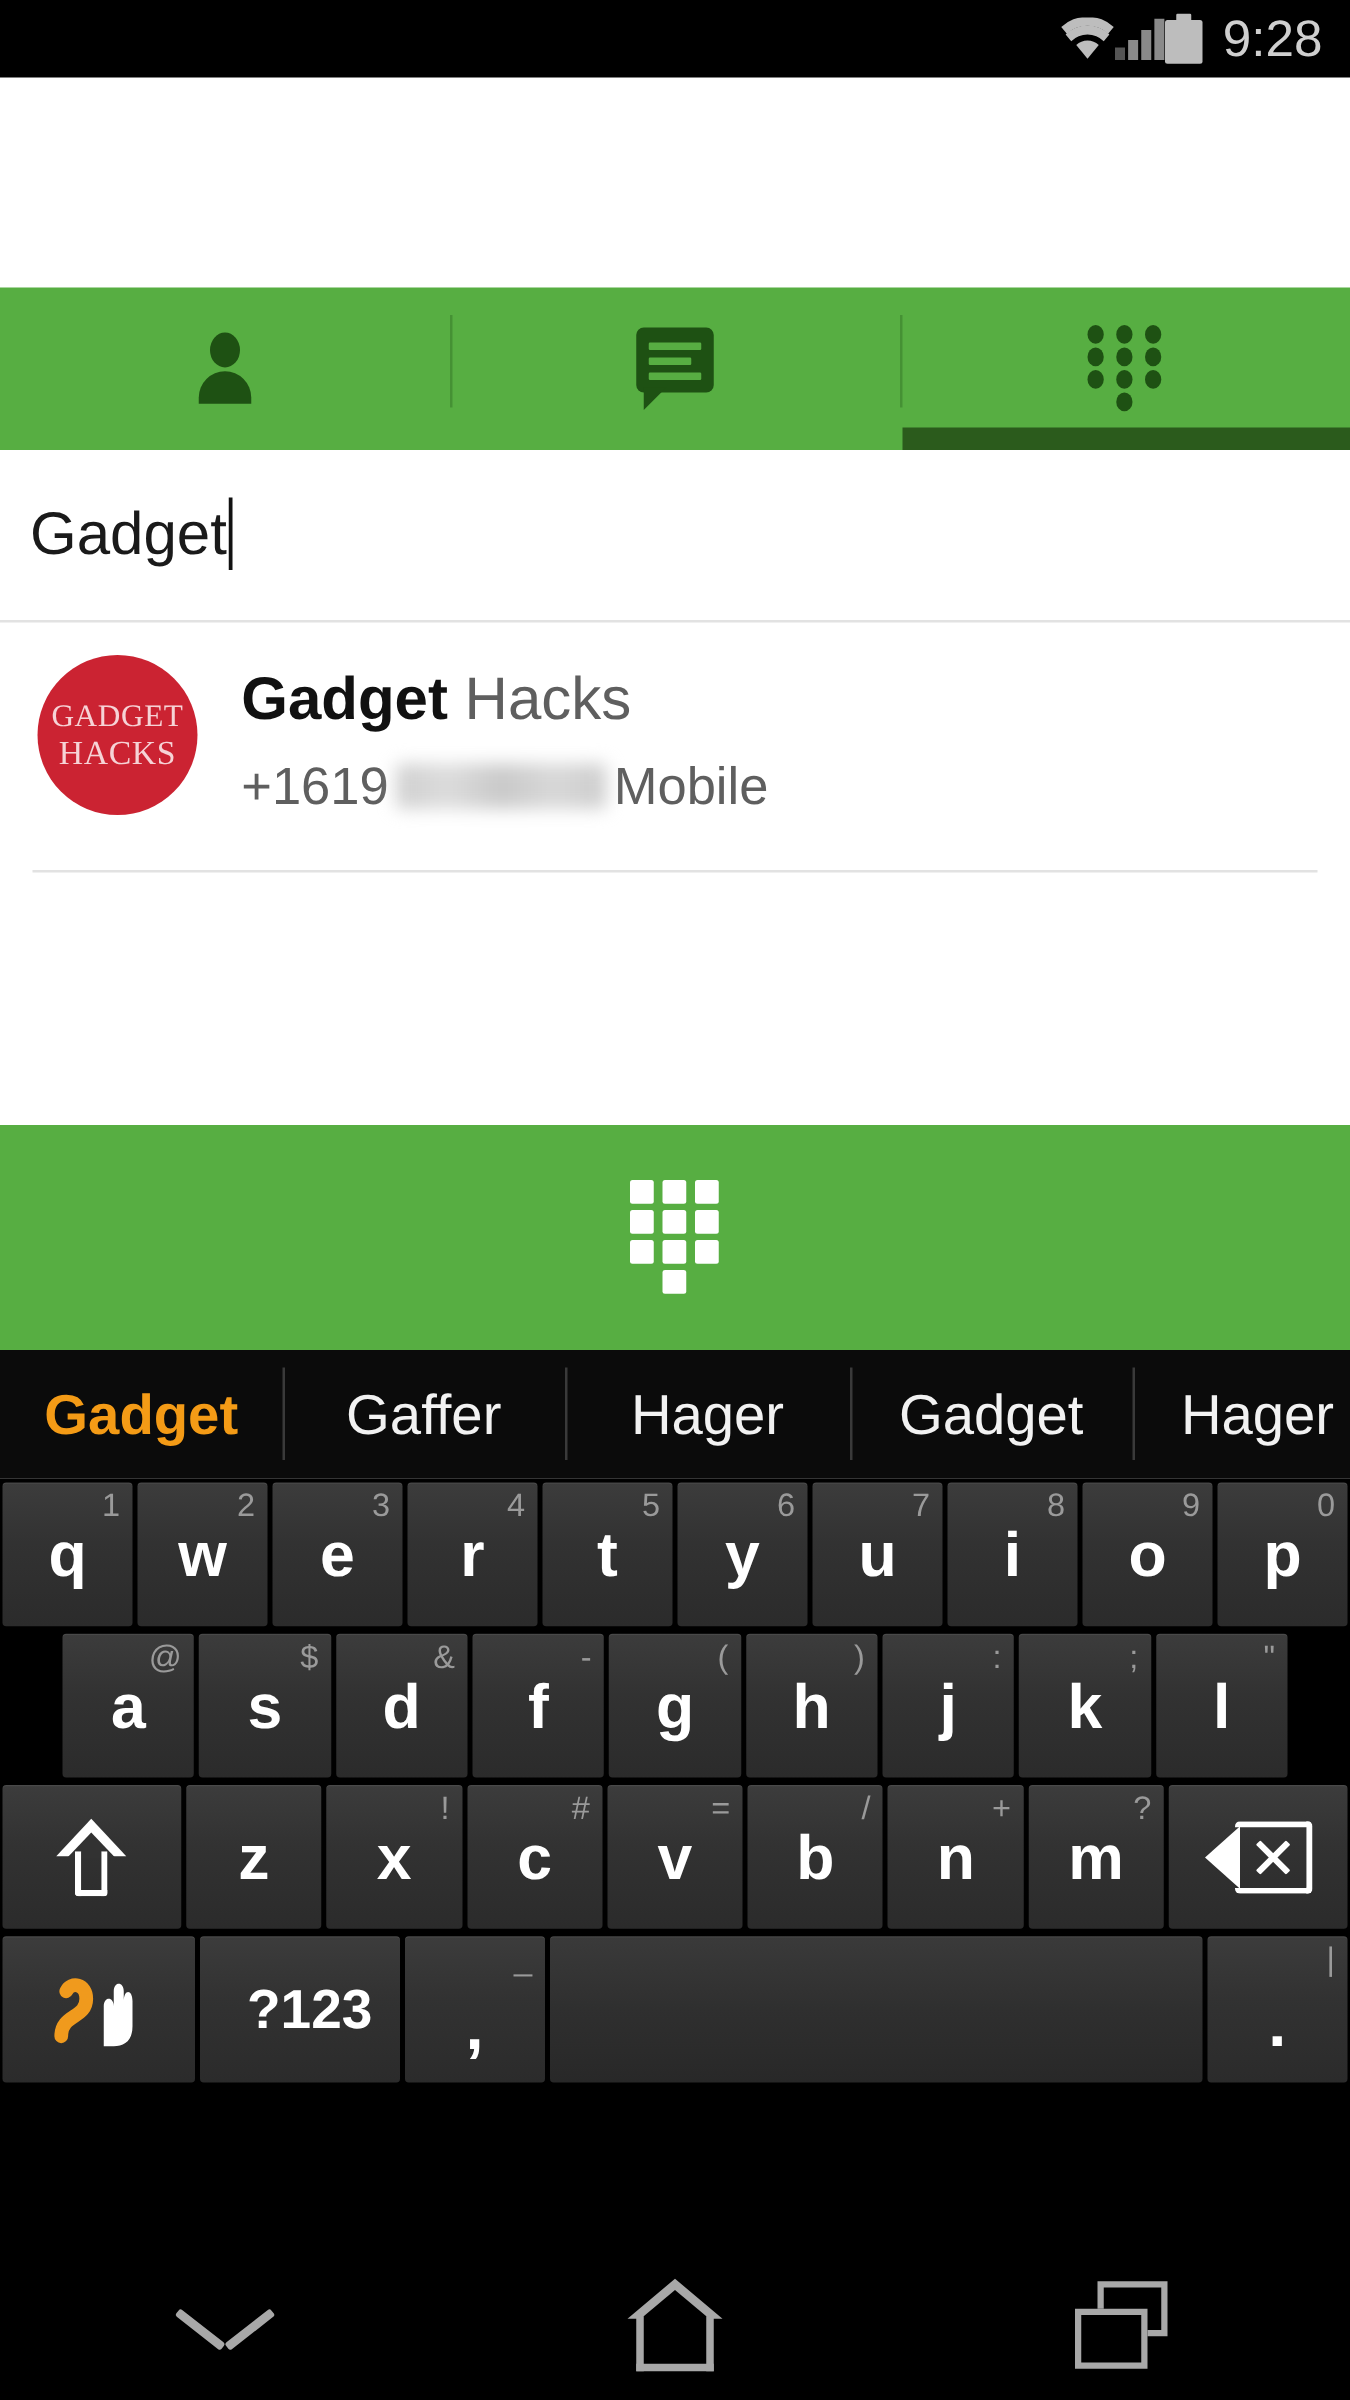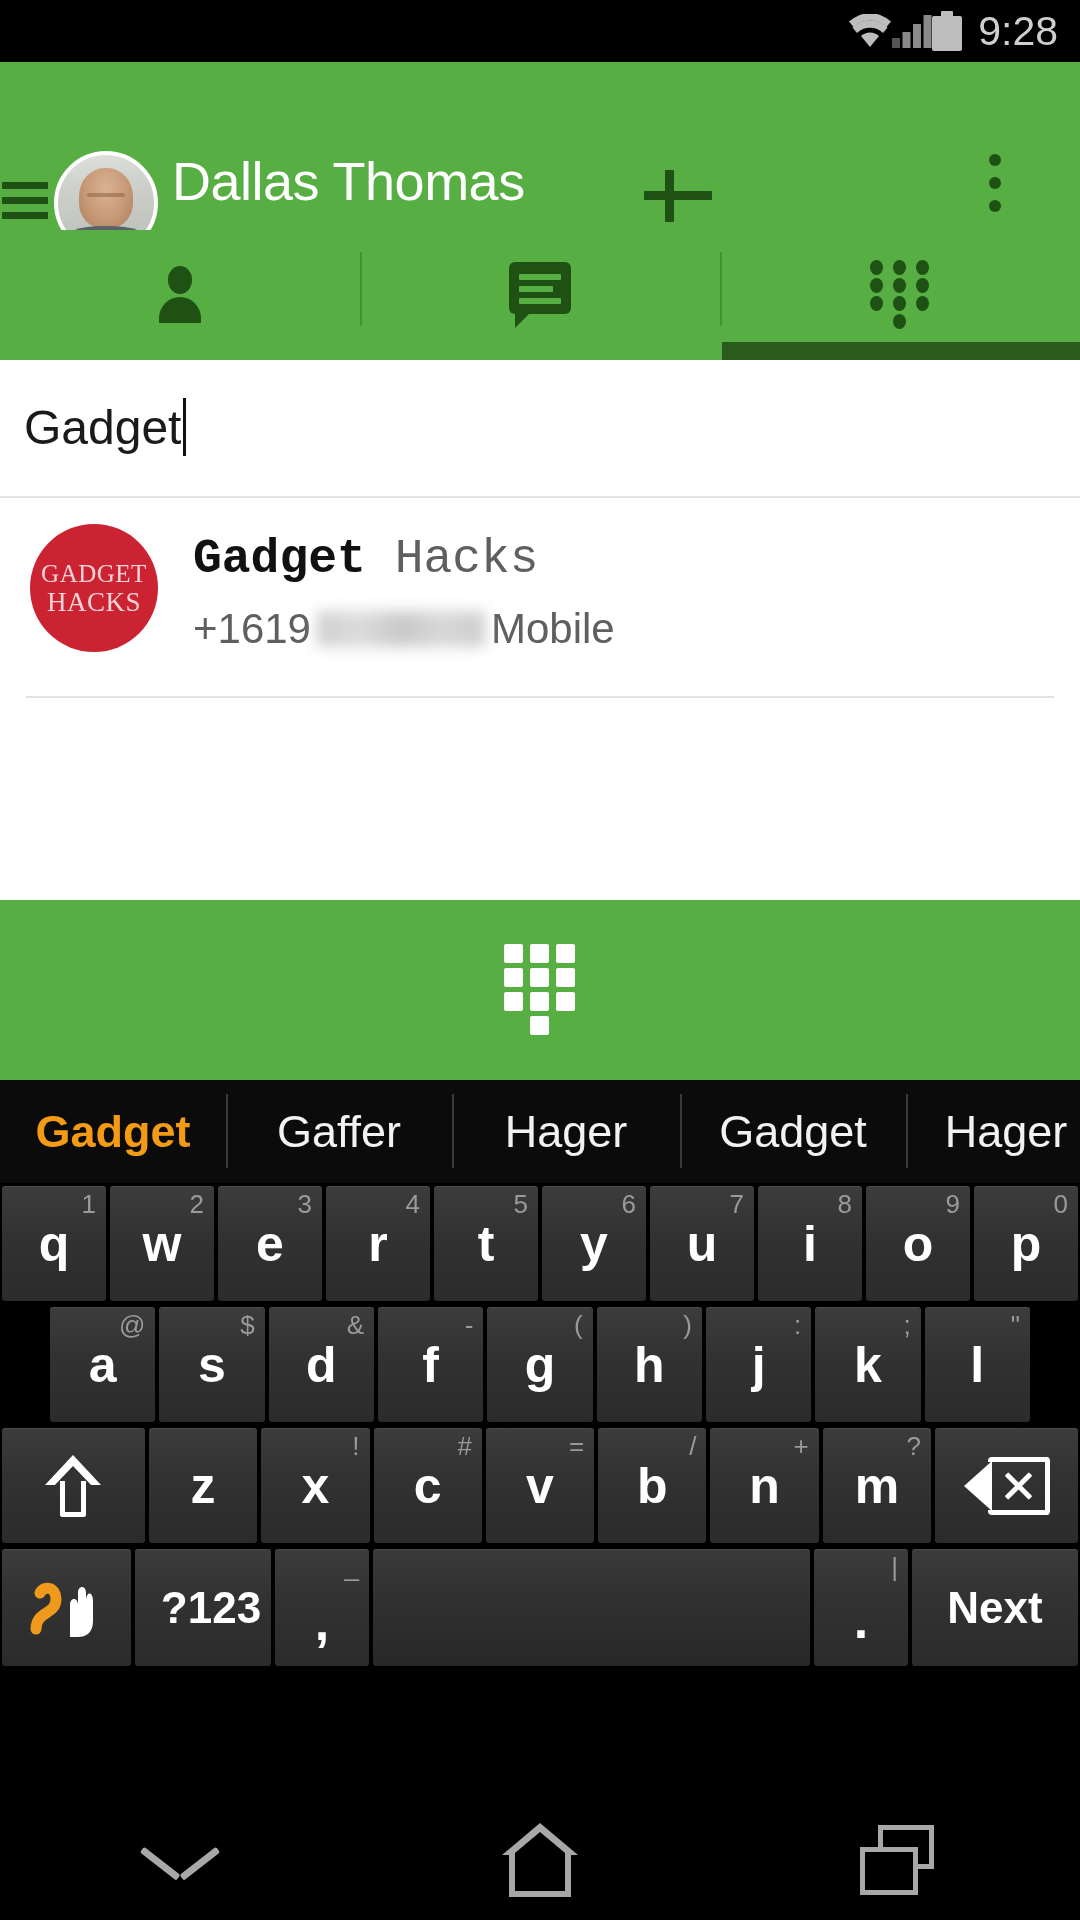--- a/index.html
+++ b/index.html
@@ -99,21 +99,21 @@
   .result{
     position:absolute;top:500px;left:0;width:1080px;height:198px;background:#fff;cursor:pointer;
   }
   .gh-avatar{
     position:absolute;left:30px;top:24px;width:128px;height:128px;border-radius:50%;
     background:#cb2332;display:flex;flex-direction:column;align-items:center;justify-content:center;
     font-family:"Liberation Serif", serif;color:#f6d3d6;line-height:1.0;
   }
   .gh-avatar span{font-size:25px;letter-spacing:.5px;}
   .gh-avatar span:last-child{font-size:27px;margin-top:3px;}
-  .res-name{position:absolute;left:193px;top:32px;font-size:48px;white-space:nowrap;font-family:Liberation Mono, monospace;}
+  .res-name{position:absolute;left:193px;top:32px;font-size:48px;white-space:nowrap;}
   .res-name b{font-weight:700;color:#111;}
   .res-name em{font-style:normal;font-weight:400;color:#5f5f5f;}
   .res-sub{position:absolute;left:193px;top:105px;font-size:42px;color:#5f5f5f;display:flex;align-items:center;}
   .blurred{
     display:inline-block;width:168px;height:36px;margin:0 6px;
     background:linear-gradient(90deg,#cfcfcf,#dcdcdc,#c9c9c9,#d8d8d8,#cdcdcd);
     filter:blur(7px);border-radius:4px;
   }
   .res-divider{position:absolute;left:26px;top:196px;width:1028px;height:2px;background:#e2e2e2;}
 
@@ -242,39 +242,20 @@
         </svg>
       </div>
       <div class="bat-ic">
         <div class="bat-tip"></div>
         <div class="bat-body"></div>
       </div>
       <div class="sb-clock">9:28</div>
     </div>
   </div>
 
-  <div class="appbar">
-    <div class="hamburger">
-        <i></i>
-        <i></i>
-        <i></i>
-      </div>
-    <div class="avatar">
-      <div class="face"></div>
-        <div class="brow"></div>
-        <div class="shirt"></div>
-    </div>
-    <div class="appbar-title">Dallas Thomas</div>
-    <div class="plus-btn"></div>
-    <div class="overflow-btn">
-        <i></i>
-        <i></i>
-        <i></i>
-      </div>
-  </div>
 
   <div class="tabs">
     <div class="tab">
       <div class="ic-person">
         <div class="head"></div>
           <div class="body"></div>
       </div>
     </div>
     <div class="tab">
       <div class="ic-chat">
@@ -495,21 +476,20 @@
       <div class="key k-123">?123</div>
       <div class="key k-comma">
         <span class="alt">_</span>
         <span class="comma-glyph">,</span>
       </div>
       <div class="key k-space"></div>
       <div class="key k-period">
         <span class="alt">|</span>
         <span class="period-glyph">.</span>
       </div>
-      <div class="key k-next">Next</div>
     </div>
   </div>
 
   <div class="navbar">
     <div class="navbtn">
       <div class="nav-down"></div>
     </div>
     <div class="navbtn">
       <div class="nav-home">
         <div class="roof"></div>

